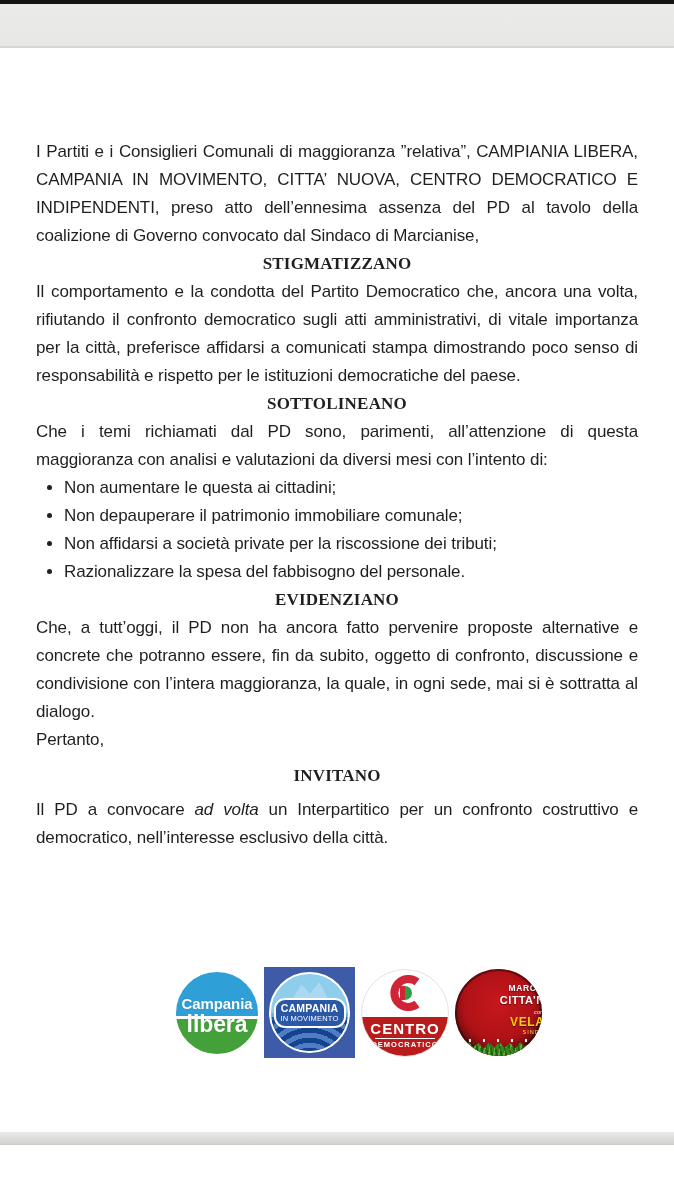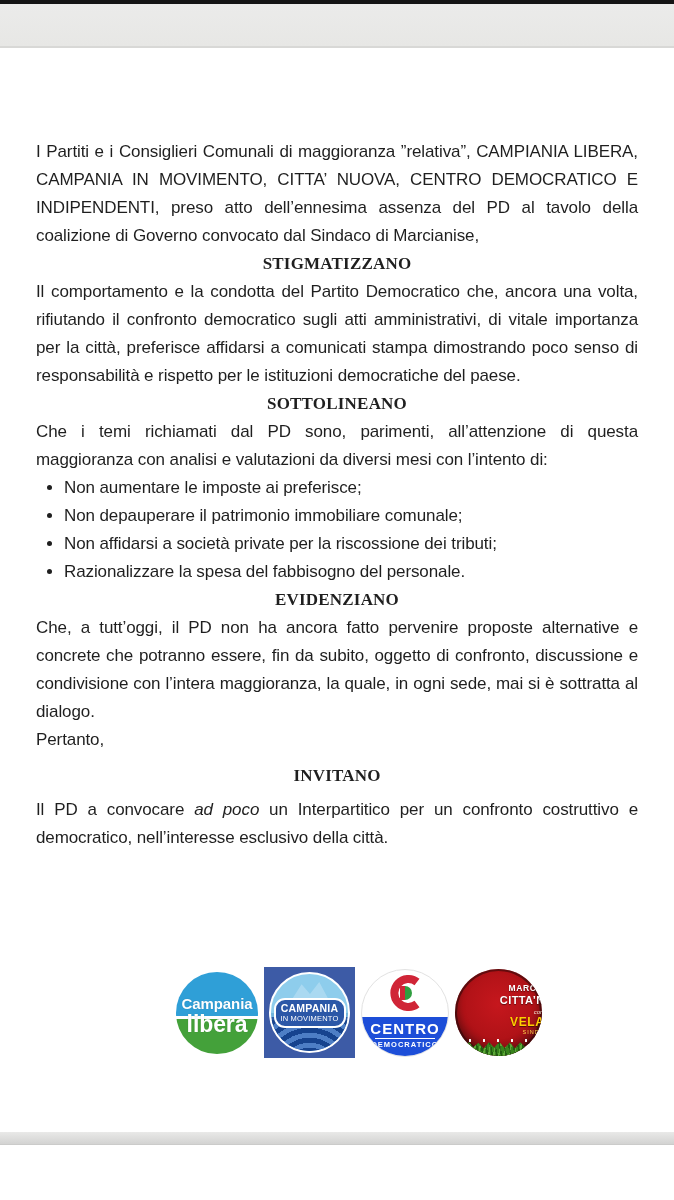--- a/index.html
+++ b/index.html
@@ -88,21 +88,21 @@
 
   
   .logo-cd {
     width:88px; height:88px; border-radius:50%;
     background:#ffffff; border:1px solid #e2e2e2;
     overflow:hidden; box-sizing:border-box;
   }
   .cd-mono { position:absolute; top:5px; left:50%; transform:translateX(-50%); }
   .cd-bottom {
     position:absolute; bottom:0; left:0; width:100%; height:45%;
-    background:#1d4ed8; color:#fff; text-align:center;
+    background:#b91c1c; color:#fff; text-align:center;
   }
   .cd-centro { font-size:15px; font-weight:700; letter-spacing:1px; line-height:17px; margin-top:3px; }
   .cd-rule { width:70%; height:1px; background:#fff; margin:1px auto 1px auto; }
   .cd-dem { font-size:7.5px; font-weight:700; letter-spacing:1px; line-height:9px; }
 
   
   .logo-mc {
     width:87px; height:87px; border-radius:50%; overflow:hidden;
     background:radial-gradient(circle at 50% 40%, #c6171d 0%, #b01217 52%, #7c0f13 80%, #43090b 100%);
     box-shadow:inset 0 0 0 2px rgba(40,8,8,.55), inset 0 -6px 10px rgba(0,0,0,.35);
@@ -149,35 +149,35 @@
 
   <h3 class="heading">STIGMATIZZANO</h3>
 
   <p>Il comportamento e la condotta del Partito Democratico che, ancora una volta, rifiutando il confronto democratico sugli atti amministrativi, di vitale importanza per la città, preferisce affidarsi a comunicati stampa dimostrando poco senso di responsabilità e rispetto per le istituzioni democratiche del paese.</p>
 
   <h3 class="heading">SOTTOLINEANO</h3>
 
   <p>Che i temi richiamati dal PD sono, parimenti, all’attenzione di questa maggioranza con analisi e valutazioni da diversi mesi con l’intento di:</p>
 
   <ul class="points">
-    <li>Non aumentare le imposte ai preferisce;</li>
+    <li>Non aumentare le questa ai cittadini;</li>
     <li>Non depauperare il patrimonio immobiliare comunale;</li>
     <li>Non affidarsi a società private per la riscossione dei tributi;</li>
     <li>Razionalizzare la spesa del fabbisogno del personale.</li>
   </ul>
 
   <h3 class="heading">EVIDENZIANO</h3>
 
   <p>Che, a tutt’oggi, il PD non ha ancora fatto pervenire proposte alternative e concrete che potranno essere, fin da subito, oggetto di confronto, discussione e condivisione con l’intera maggioranza, la quale, in ogni sede, mai si è sottratta al dialogo.</p>
 
   <p class="pertanto">Pertanto,</p>
 
   <h3 class="heading invitano-heading">INVITANO</h3>
 
-  <p class="invite-par"><span>Il PD a convocare </span><span class="it">ad poco</span><span> un Interpartitico per un confronto costruttivo e democratico, nell’interesse esclusivo della città.</span></p>
+  <p class="invite-par"><span>Il PD a convocare </span><span class="it">ad volta</span><span> un Interpartitico per un confronto costruttivo e democratico, nell’interesse esclusivo della città.</span></p>
 
   <div class="logos-row">
 
     <div class="logo logo-cl">
       <div class="cl-top">Campania</div>
       <div class="cl-bottom">libera</div>
     </div>
 
     <div class="logo logo-cm">
       <div class="cm-circle">

